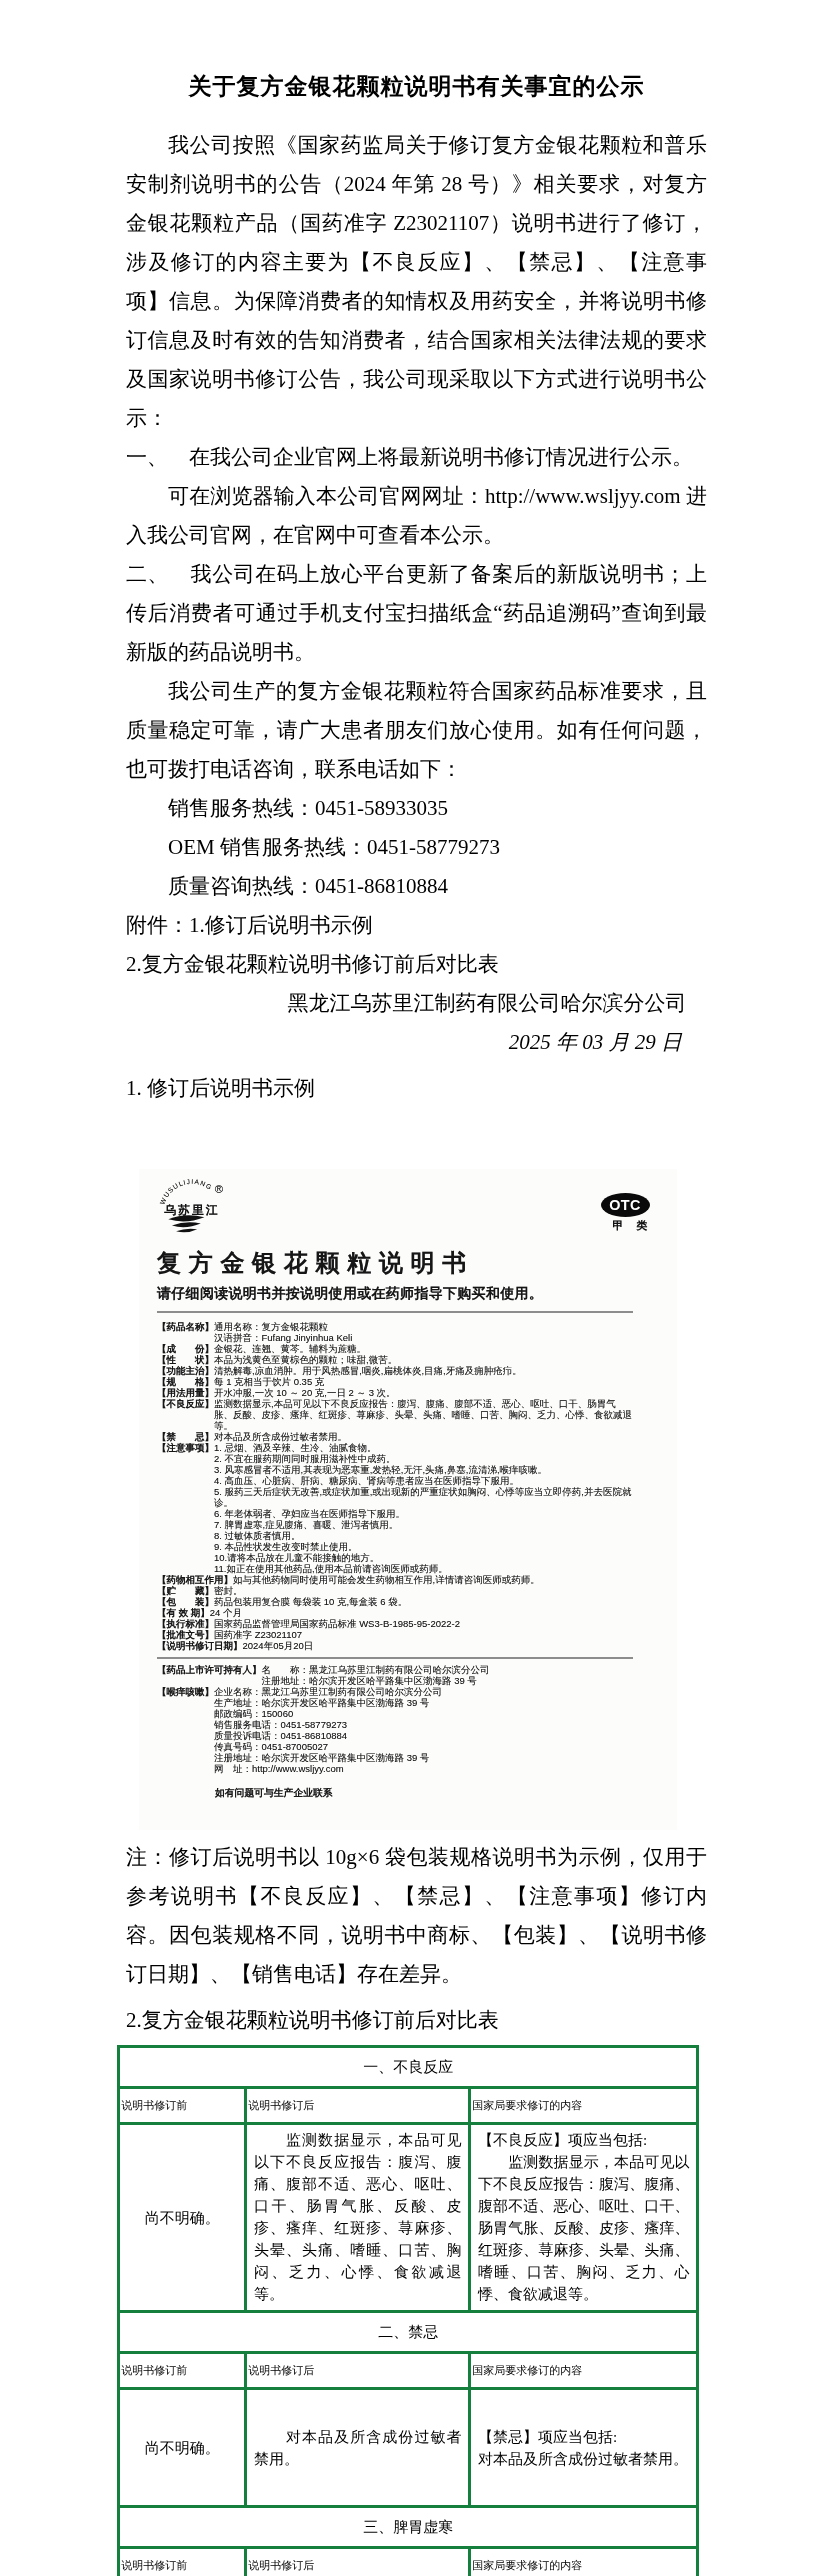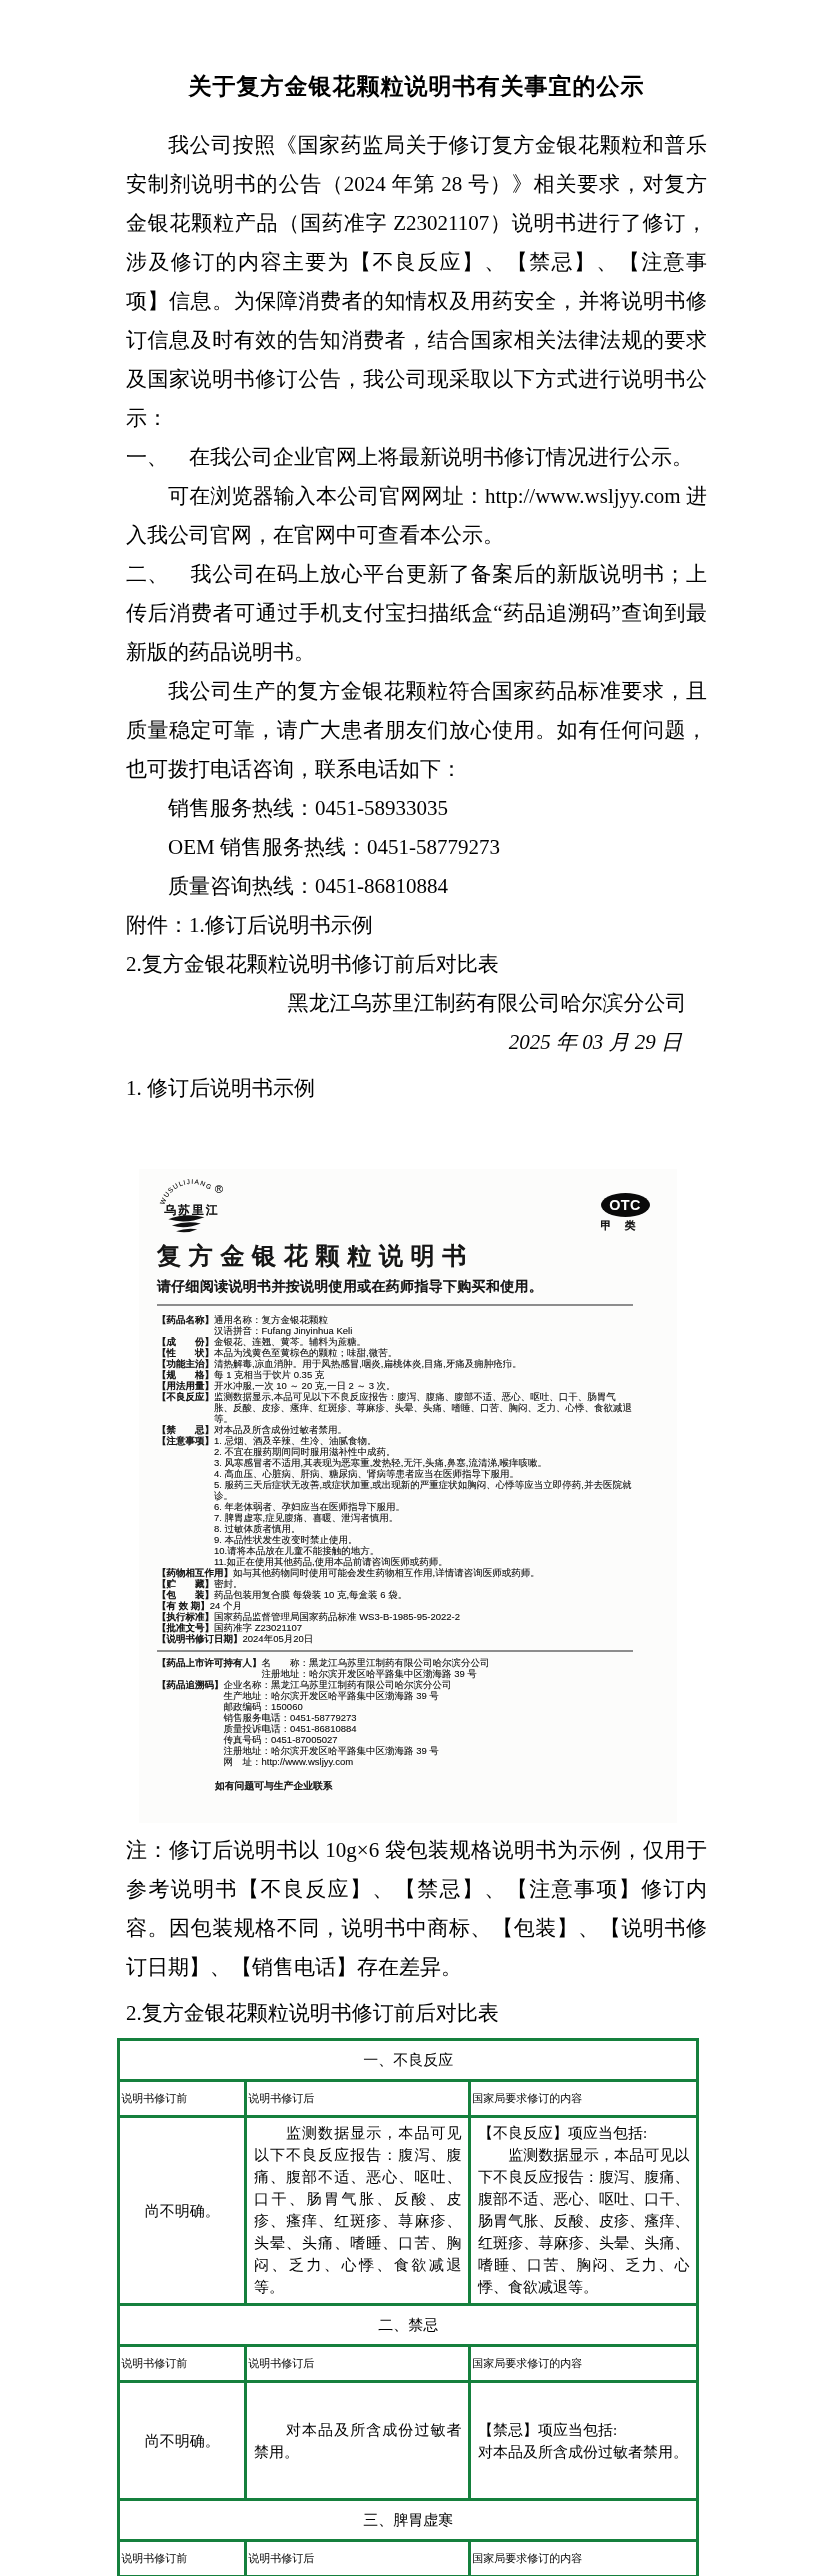--- a/index.html
+++ b/index.html
@@ -18,25 +18,25 @@
   .sec-heading{font-size:21px;line-height:39px;margin:7.2px 0 0 0;}
 
   
   .leaflet{
     margin:61px 0 0 13px;width:538px;box-sizing:border-box;
     background:#fcfcfb;padding:10.3px 44px 30px 18px;position:relative;
     font-family:"Liberation Sans","DejaVu Sans",sans-serif;color:#161616;
     text-shadow:0 0 0.4px rgba(40,40,40,0.45);
   }
   .lf-header{height:56px;position:relative;}
-  .otc{position:absolute;top:13.4px;right:-19.6px;width:52px;text-align:left;}
+  .otc{position:absolute;top:13.4px;right:-19.6px;width:52px;text-align:right;}
   .otc-oval{width:49px;height:24px;background:#0a0a0a;border-radius:50%;display:flex;align-items:center;justify-content:center;}
   .otc-oval span{color:#fff;font-weight:bold;font-size:14.4px;letter-spacing:0.5px;font-family:"Liberation Sans",sans-serif;}
   .otc-class{margin-top:2.1px;font-size:10.8px;font-weight:bold;letter-spacing:5.2px;color:#111;}
-  .lf-title{font-size:24px;font-weight:bold;letter-spacing:7.7px;margin-top:5px;white-space:nowrap;}
+  .lf-title{font-size:24px;font-weight:bold;letter-spacing:7.7px;margin-top:12px;white-space:nowrap;}
   .lf-subtitle{font-size:14px;font-weight:bold;margin-top:5.2px;letter-spacing:0.3px;}
   .lf-rule{height:2.6px;background:#8d8d8d;margin-top:8.2px;}
   .lf-rule2{height:2.1px;background:#8d8d8d;margin:6.2px 0 5.2px 0;}
   .lf-entries{margin-top:7.2px;}
   .entry{display:flex;font-size:9.5px;line-height:11px;}
   .entry .lbl{font-weight:bold;white-space:pre;flex:none;}
   .entry .val{flex:1;white-space:pre-line;text-align:left;}
   .lf-footer{margin-top:12.4px;padding-left:58px;font-weight:bold;font-size:9.8px;}
 
   .note-para{font-size:21px;line-height:39px;text-align:justify;margin:8.2px 0 0 0;word-break:break-all;}
@@ -188,21 +188,21 @@
       </div>
 
       <div class="lf-rule2"></div>
 
       <div class="entry">
           <span class="lbl">【药品上市许可持有人】</span>
           <span class="val">名　　称：黑龙江乌苏里江制药有限公司哈尔滨分公司
 注册地址：哈尔滨开发区哈平路集中区渤海路 39 号</span>
         </div>
       <div class="entry">
-          <span class="lbl">【药品追溯码】</span>
+          <span class="lbl">【喉痒咳嗽】</span>
           <span class="val">企业名称：黑龙江乌苏里江制药有限公司哈尔滨分公司
 生产地址：哈尔滨开发区哈平路集中区渤海路 39 号
 邮政编码：150060
 销售服务电话：0451-58779273
 质量投诉电话：0451-86810884
 传真号码：0451-87005027
 注册地址：哈尔滨开发区哈平路集中区渤海路 39 号
 网　址：http://www.wsljyy.com</span>
         </div>
 

